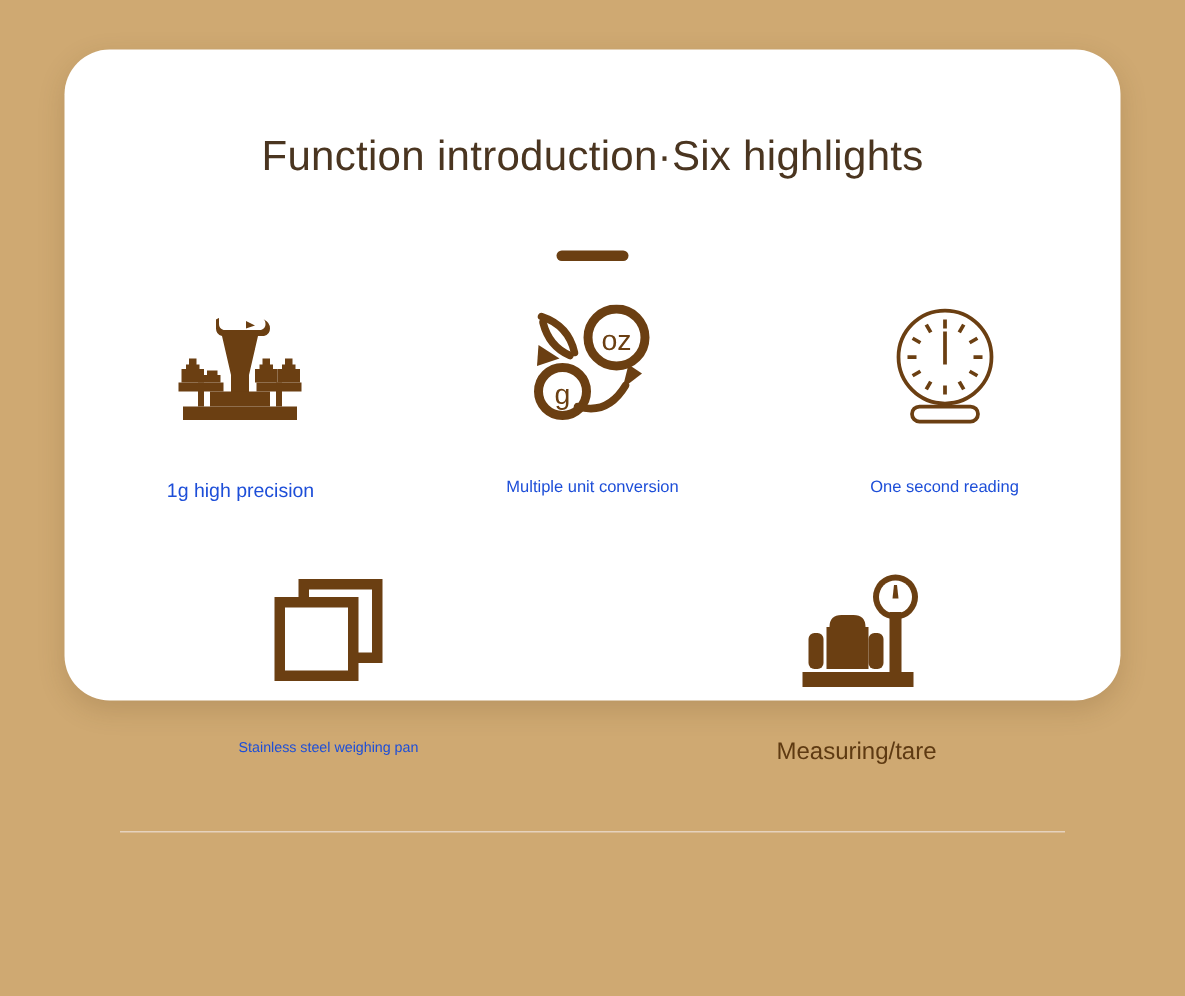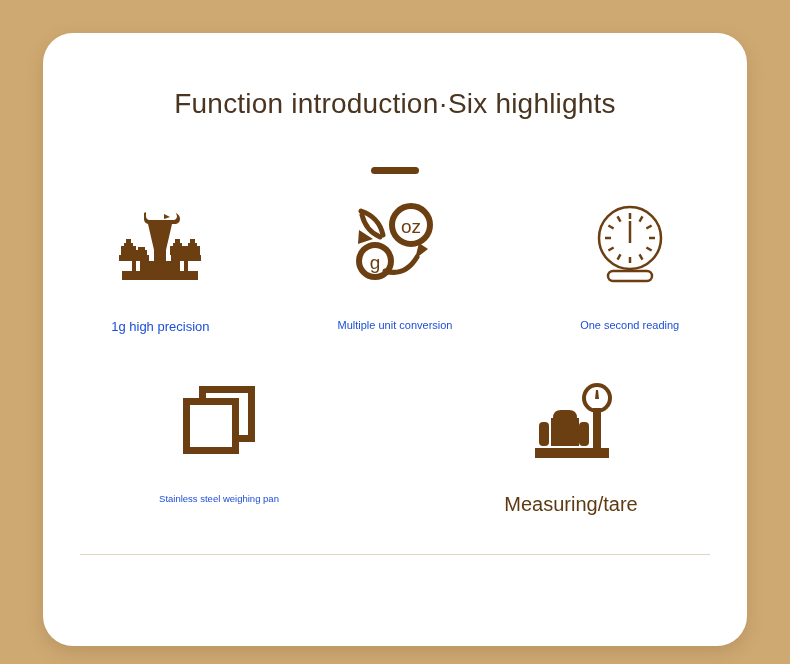--- a/index.html
+++ b/index.html
@@ -16,21 +16,21 @@
   .page {
     position: relative;
     width: 790px;
     height: 664px;
   }
   .card {
     position: absolute;
     left: 43px;
     top: 33px;
     width: 704px;
-    height: 613px;
+    height: 434px;
     background: #ffffff;
     border-radius: 30px;
     box-shadow: 0 6px 18px rgba(90, 60, 25, 0.18);
   }
   .title {
     position: absolute;
     left: 0;
     top: 55px;
     width: 100%;
     text-align: center;
@@ -73,21 +73,21 @@
   }
   .row-2 .icon-box {
     height: 105px;
   }
   .label {
     margin-top: 6px;
     color: #1d4ed8;
     text-align: center;
     white-space: nowrap;
   }
-  .label.sz-l { font-size: 20px; color: #5e3a12; }
+  .label.sz-l { font-size: 16px; color: #5e3a12; }
   .label.sz-m { font-size: 13px; }
   .label.sz-s { font-size: 11px; }
   .label.sz-xs { font-size: 9.5px; text-align: center; }
   .divider {
     position: absolute;
     left: 37px;
     top: 351px;
     width: 630px;
     height: 1px;
     background: #e6d2bd;

